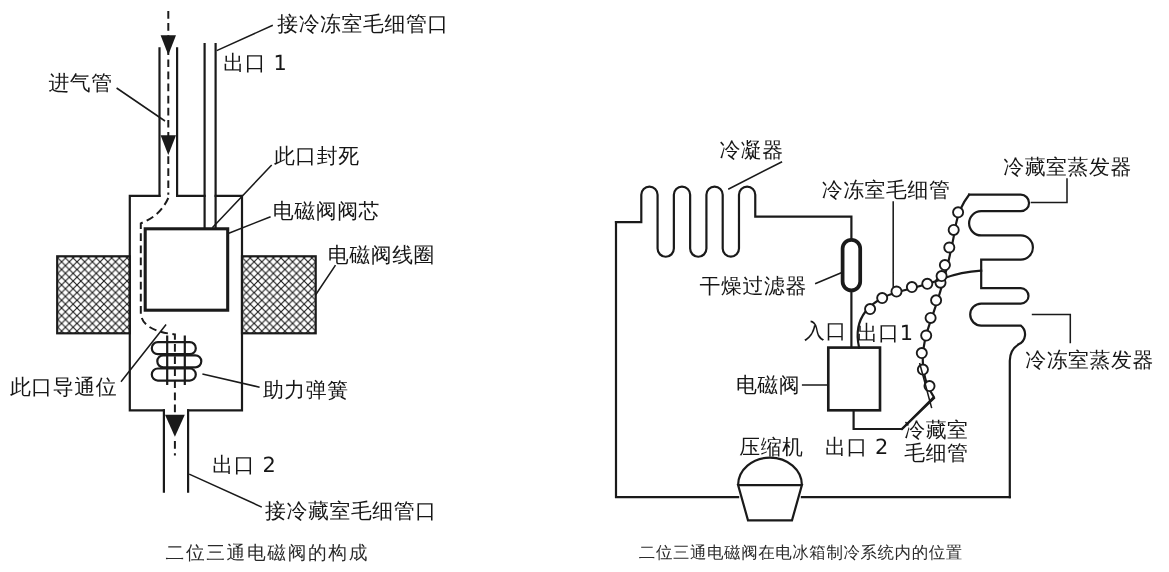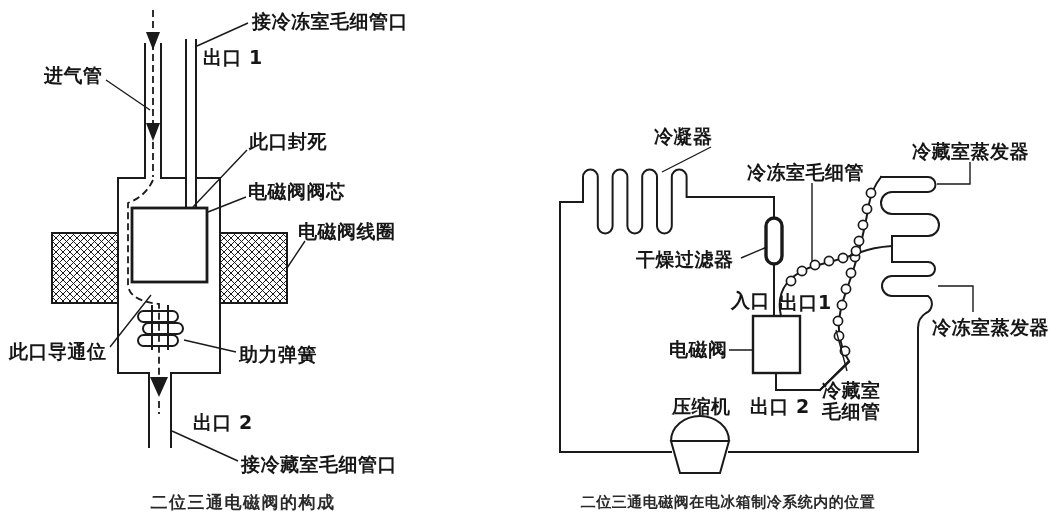--- a/index.html
+++ b/index.html
@@ -1,17 +1,17 @@
 <!DOCTYPE html>
 <html><head>
 <meta charset="utf-8">
 <style>
   html,body{margin:0;padding:0;background:#fff;}
   .canvas{position:relative;width:1063px;height:520px;background:#ffffff;overflow:hidden;
-          font-family:"DejaVu Sans",sans-serif;font-weight:bold;}
+          font-family:"DejaVu Sans",sans-serif;}
   svg text{font-family:"DejaVu Sans",sans-serif;fill:#161616;}
   .lbl{font-size:19px;letter-spacing:0.5px;}
   .cap-l{font-size:17px;letter-spacing:1.5px;fill:#2a2a2a;}
   .cap-r{font-size:15px;letter-spacing:0.5px;fill:#2a2a2a;}
   .ln{stroke:#1a1a1a;stroke-width:2;fill:none;stroke-linecap:square;}
   .thin{stroke:#1a1a1a;stroke-width:1.4;fill:none;}
   .dash{stroke:#1a1a1a;stroke-width:1.8;fill:none;stroke-dasharray:7 4;}
   .bold{stroke:#1a1a1a;stroke-width:2.8;fill:#ffffff;}
   .vbold{stroke:#1a1a1a;stroke-width:3.4;fill:#ffffff;}
   .solid{fill:#1a1a1a;stroke:none;}

